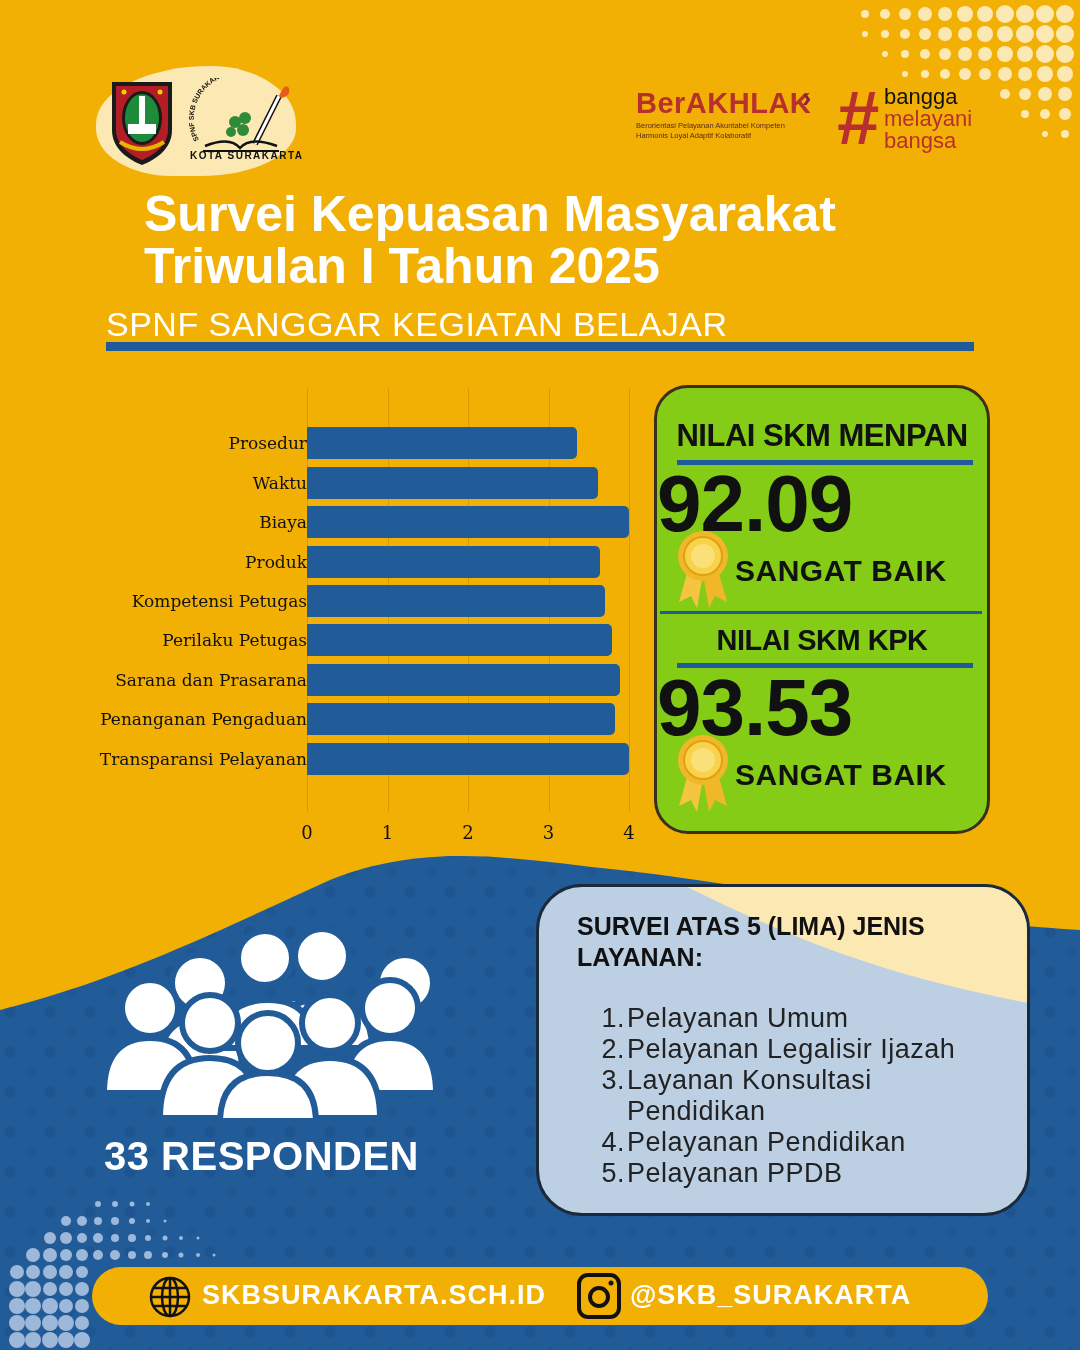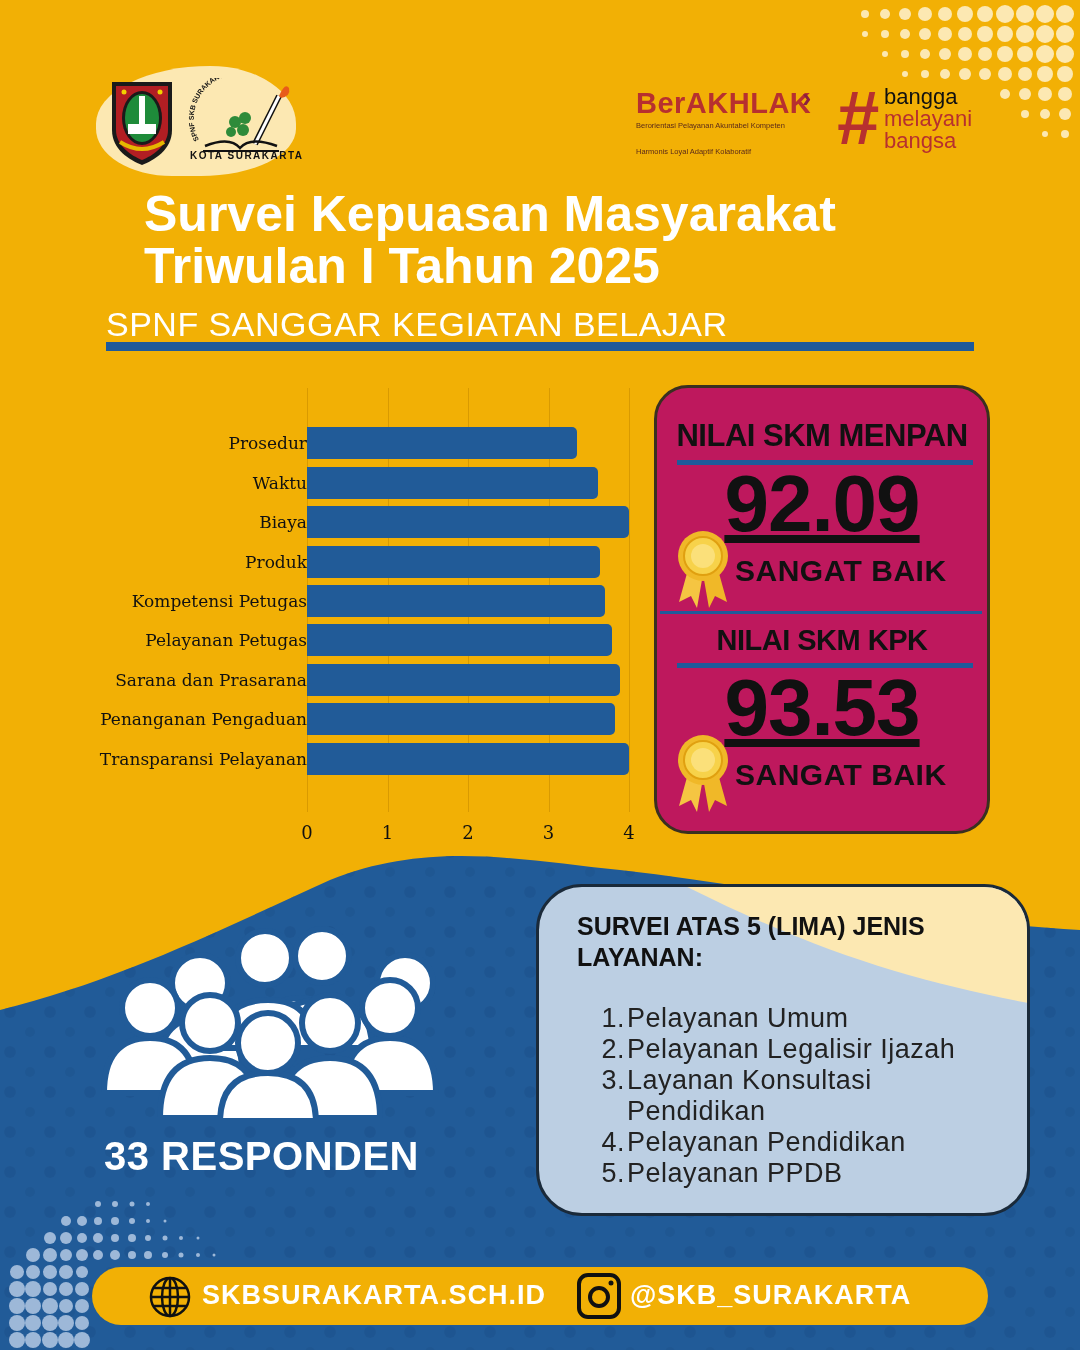--- a/index.html
+++ b/index.html
@@ -30,25 +30,25 @@
   .subtitle { position: absolute; left: 106px; top: 305px; color: #fff; font-size: 34px; letter-spacing: 0.5px; z-index: 3; }
   .title-rule { position: absolute; left: 106px; top: 342px; width: 868px; height: 9px; background: #1F5A9A; z-index: 3; }
 
   .chart { position: absolute; left: 40px; top: 382px; width: 600px; height: 470px; z-index: 3; }
   .chart .gridline { position: absolute; top: 6px; width: 1px; height: 424px; background: #D99A00; }
   .chart .row { position: absolute; left: 0; height: 32px; width: 600px; }
   .chart .lbl { position: absolute; right: 333px; top: 6px; font-family: "DejaVu Serif", serif; font-size: 17px; color: #111; white-space: nowrap; }
   .chart .bar { position: absolute; left: 267px; top: 0; height: 32px; background: #215B98; border-radius: 0 5px 5px 0; }
   .chart .tick { position: absolute; top: 440px; font-family: "DejaVu Serif", serif; font-size: 18px; color: #111; transform: translateX(-50%); }
 
-  .score-card { position: absolute; left: 654px; top: 385px; width: 336px; height: 449px; background: #be185d; border: 3px solid #3a3020; border-radius: 34px; z-index: 3; }
+  .score-card { position: absolute; left: 654px; top: 385px; width: 336px; height: 449px; background: #84cc16; border: 3px solid #3a3020; border-radius: 34px; z-index: 3; }
   .score-card .head { position: absolute; left: 0; width: 100%; text-align: center; font-weight: bold; color: #111; letter-spacing: -0.5px; }
   .score-card .rule { position: absolute; left: 20px; width: 296px; height: 5px; background: #1F5A9A; }
   .score-card .thin { position: absolute; left: 3px; width: 322px; height: 3px; background: #1F5A9A; }
-  .score-card .val { position: absolute; left: 0; width: 100%; text-align: center; font-weight: bold; font-size: 80px; color: #111; letter-spacing: -1px; text-decoration: underline; }
+  .score-card .val { position: absolute; left: 0; width: 100%; font-weight: bold; font-size: 80px; color: #111; letter-spacing: -1px; }
   .score-card .cat { position: absolute; left: 78px; font-weight: bold; font-size: 30px; color: #111; letter-spacing: 0.5px; }
   .score-card .medal { position: absolute; left: 18px; width: 56px; height: 80px; }
 
   .people { position: absolute; left: 100px; top: 918px; width: 340px; height: 200px; z-index: 3; }
   .resp-count { position: absolute; left: 104px; top: 1134px; color: #fff; font-size: 40px; font-weight: bold; letter-spacing: 0.5px; z-index: 3; }
 
   .layanan-card { position: absolute; left: 536px; top: 884px; width: 494px; height: 332px; border: 3px solid #1a2a3a; border-radius: 46px; overflow: hidden; z-index: 3; background: #BCCFE3; }
   .layanan-card .corner { position: absolute; left: 0; top: 0; width: 100%; height: 100%; }
   .layanan-card .head { position: absolute; left: 38px; top: 24px; width: 420px; font-weight: bold; font-size: 25px; line-height: 31px; color: #111; z-index: 2; }
   .layanan-card ol { position: absolute; left: 58px; top: 116px; list-style: none; z-index: 2; }
@@ -222,21 +222,21 @@
   <path d="M94 18 Q100 4 104 10 Q106 18 96 20 Z" fill="#E85C1A"></path>
   <path d="M20 68 Q45 58 55 70 Q65 58 92 68" stroke="#111" stroke-width="2.5" fill="none"></path>
   <rect x="18" y="72" width="76" height="2" fill="#111"></rect>
 </svg>
 <div class="logo-skb-text">KOTA SURAKARTA</div>
 
 <div class="berakhlak">
   <span class="berakhlak-chev">›</span>
   <div class="berakhlak-word">BerAKHLAK</div>
   <div class="berakhlak-sub">Berorientasi Pelayanan Akuntabel Kompeten</div>
-  <div class="berakhlak-sub" style="margin-top:16px">Harmonis Loyal Adaptif Kolaboratif</div>
+  <div class="berakhlak-sub" style="margin-top:0">Harmonis Loyal Adaptif Kolaboratif</div>
 </div>
 
 <div class="bangga">
   <span class="bangga-hash">#</span>
   <div class="bangga-words">
     <div class="w1">bangga</div>
     <div class="w2">melayani</div>
     <div class="w3">bangsa</div>
   </div>
 </div>
@@ -273,21 +273,21 @@
     </div>
     <div class="row" style="top: 163.6px; text-align: center;">
       <div class="lbl">Produk</div>
       <div class="bar" style="width: 293.02px; background: rgb(33, 91, 152);"></div>
     </div>
     <div class="row" style="top: 203px;">
       <div class="lbl">Kompetensi Petugas</div>
       <div class="bar" style="width: 297.85px; background: rgb(33, 91, 152);"></div>
     </div>
     <div class="row" style="top: 242.4px;">
-      <div class="lbl">Pelayanan Petugas</div>
+      <div class="lbl">Perilaku Petugas</div>
       <div class="bar" style="width: 305.095px; background: rgb(33, 91, 152);"></div>
     </div>
     <div class="row" style="top: 281.8px;">
       <div class="lbl">Sarana dan Prasarana</div>
       <div class="bar" style="width: 313.145px; background: rgb(33, 91, 152);"></div>
     </div>
     <div class="row" style="top: 321.2px;">
       <div class="lbl">Penanganan Pengaduan</div>
       <div class="bar" style="width: 308.315px; background: rgb(33, 91, 152);"></div>
     </div>

